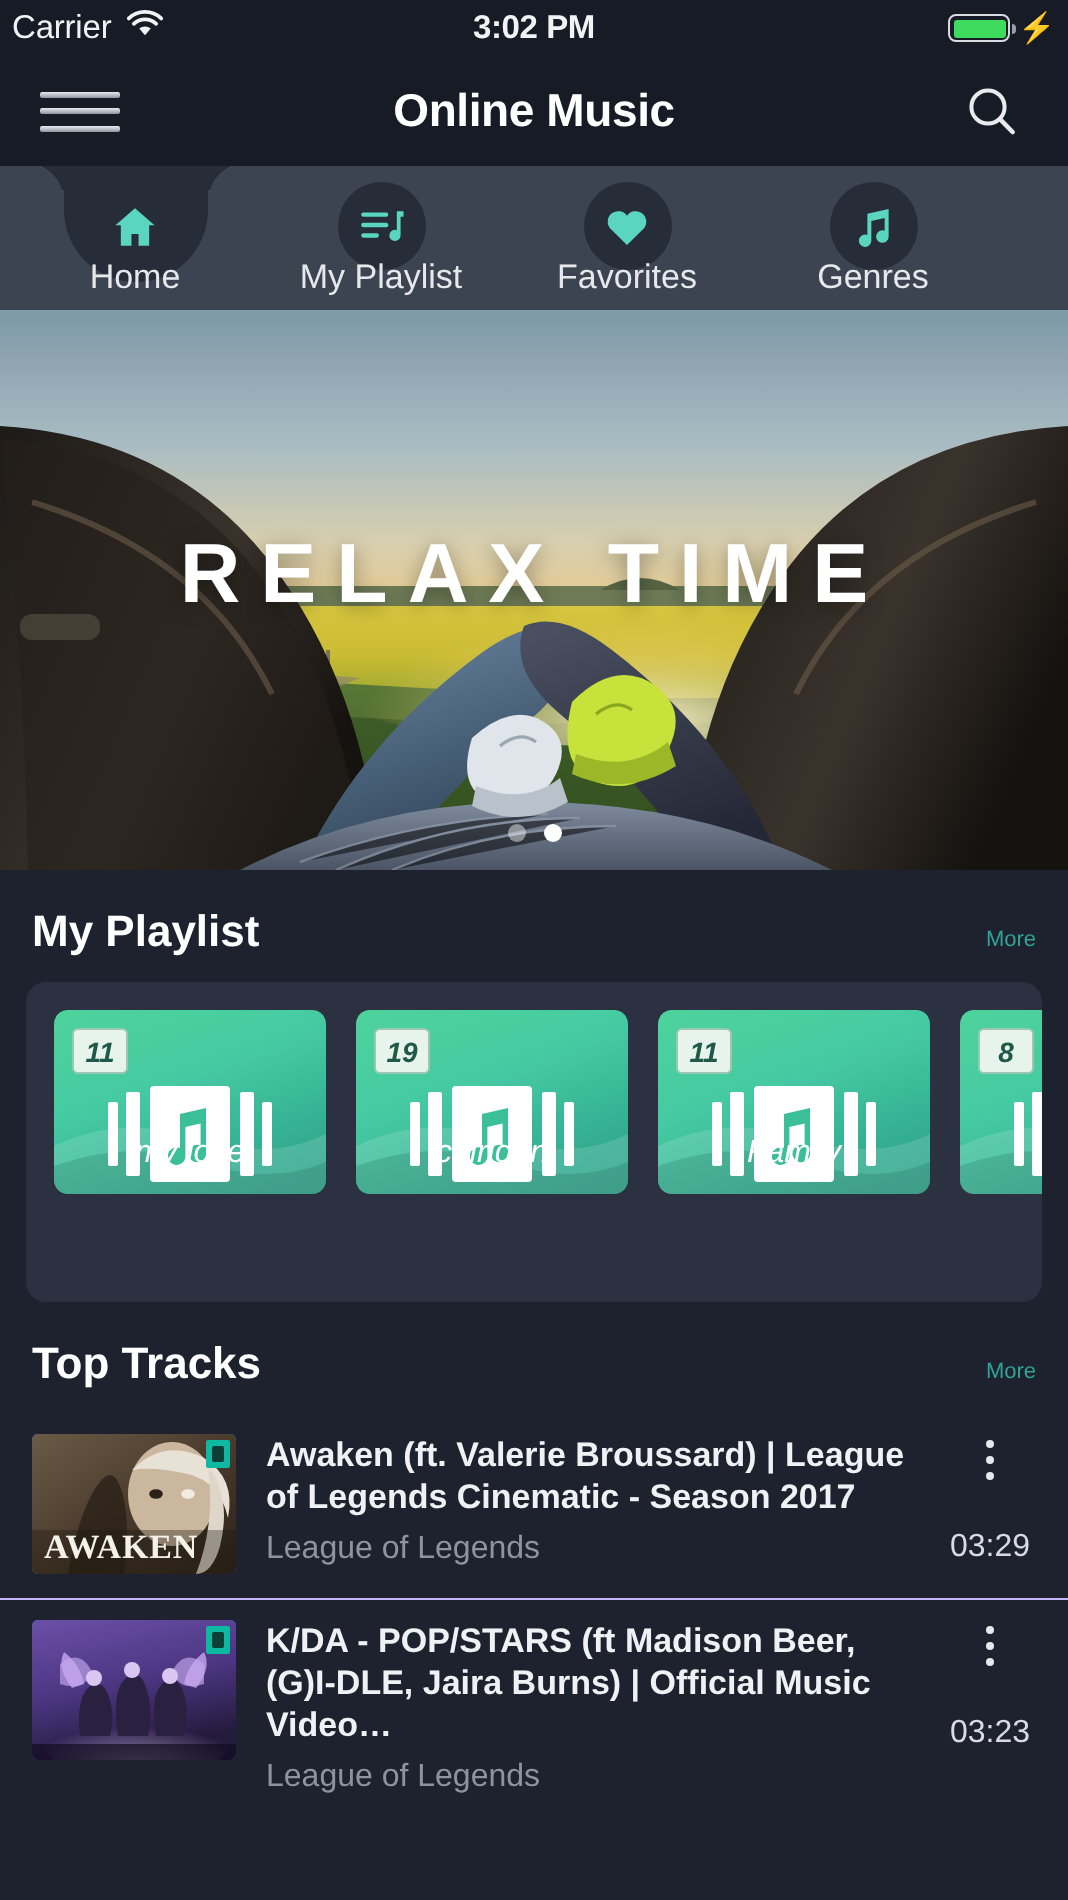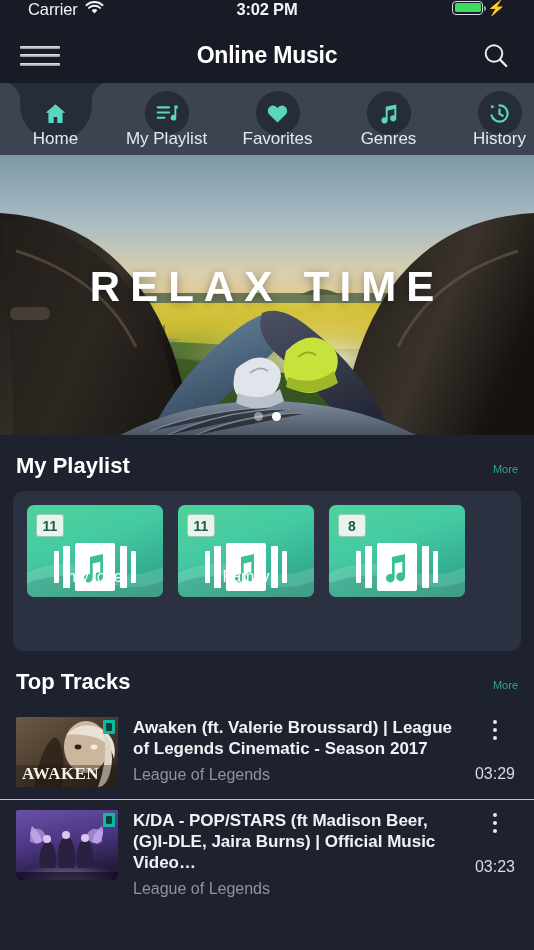--- a/index.html
+++ b/index.html
@@ -7,21 +7,21 @@
     width:534px; height:950px;
     background:#1d222e;
     font-family:"Liberation Sans", sans-serif;
     overflow:hidden;
   }
   .phone { position:relative; width:534px; height:950px; background:#1d222e; overflow:hidden; }
 
   
   .statusbar {
     height:28px; background:#161b26; color:#f2f3f5;
-    display:flex; align-items:flex-start; padding:0 28px;
+    display:flex; align-items:center; padding:0 6px;
     font-size:16px; position:relative;
   }
   .sb-left { display:flex; align-items:center; gap:7px; }
   .sb-carrier { font-size:16.5px; letter-spacing:-0.1px; }
   .sb-center {
     position:absolute; left:0; right:0; text-align:center;
     font-size:16.5px; font-weight:bold; letter-spacing:-0.2px; pointer-events:none;
   }
   .sb-right { margin-left:auto; display:flex; align-items:center; gap:4px; z-index:2; }
   .battery {
@@ -54,21 +54,21 @@
 
   
   .tabbar-wrap { height:72px; background:#161b26; position:relative; }
   .tabbar {
     height:72px; background:#3b4450; display:flex; align-items:flex-end;
     overflow:hidden; position:relative;
   }
   .tab {
     width:111px; flex:0 0 111px; height:72px; position:relative;
     display:flex; flex-direction:column; align-items:center; justify-content:flex-end;
-    padding-bottom:6px; cursor:pointer;
+    padding-bottom:6px; cursor:pointer;margin-left:12px;
   }
   .tab .circle {
     width:44px; height:44px; border-radius:50%; background:#262c38;
     display:flex; align-items:center; justify-content:center;
     position:absolute; top:8px; left:50%; transform:translateX(-50%); z-index:3;
   }
   .tab .tlabel {
     font-size:17px; color:#e6e8ec; position:relative; z-index:3; line-height:20px;
     white-space:nowrap;
   }
@@ -108,20 +108,21 @@
   
   .playlist-strip {
     margin:0 13px; background:#2b3140; border-radius:10px;
     padding:14px 0 14px 14px; overflow:hidden; height:160px;
   }
   .playlist-row { display:flex; gap:15px; }
   .pcard {
     flex:0 0 136px; width:136px; height:92px; border-radius:7px; position:relative;
     overflow:hidden; cursor:pointer;
     background:linear-gradient(160deg,#4ed39c 0%,#45c9a2 42%,#35b193 72%,#2e9f86 100%);
+    font-style:italic;
   }
   .pcard .wave { position:absolute; left:0; right:0; bottom:0; height:58px; }
   .pcard .badge {
     position:absolute; top:9px; left:9px; min-width:28px; height:23px;
     background:#e7f4ec; border:1px solid #9dc7b5; border-radius:3px;
     color:#20584a; font-size:14px; font-weight:bold;
     display:flex; align-items:center; justify-content:center; padding:0 5px; z-index:2;
   }
   .pcard .picon { position:absolute; top:38px; left:50%; transform:translateX(-50%); z-index:2; }
   .pcard .pname {
@@ -367,20 +368,38 @@
             <rect x="9" y="3" width="7" height="42" rx="1" fill="#fff"></rect>
             <rect x="21" y="0" width="40" height="48" rx="2" fill="#fff"></rect>
             <rect x="66" y="3" width="7" height="42" rx="1" fill="#fff"></rect>
             <rect x="77" y="8" width="5" height="32" rx="1" fill="#fff"></rect>
             <path d="M49 11 36 14v17a4.4 4.4 0 1 0 2.7 3.8V20.5l7.6-1.7v10.9a4.4 4.4 0 1 0 2.7 3.8Z" fill="#3bbf98"></path>
           </svg>
         </span>
         <span class="pname">my love</span>
       </div>
 
+      <div class="pcard">
+        <svg class="wave" viewBox="0 0 136 58" preserveAspectRatio="none">
+          <path d="M0 34 q34 -16 70 -4 q38 12 66 -2 V58 H0 Z" fill="#ffffff" opacity="0.14"></path>
+          <path d="M0 44 q40 -14 74 -2 q34 12 62 0 V58 H0 Z" fill="#0d5f4b" opacity="0.20"></path>
+        </svg>
+        <span class="badge">19</span>
+        <span class="picon">
+          <svg width="82" height="48" viewBox="0 0 82 48">
+            <rect x="0" y="8" width="5" height="32" rx="1" fill="#fff"></rect>
+            <rect x="9" y="3" width="7" height="42" rx="1" fill="#fff"></rect>
+            <rect x="21" y="0" width="40" height="48" rx="2" fill="#fff"></rect>
+            <rect x="66" y="3" width="7" height="42" rx="1" fill="#fff"></rect>
+            <rect x="77" y="8" width="5" height="32" rx="1" fill="#fff"></rect>
+            <path d="M49 11 36 14v17a4.4 4.4 0 1 0 2.7 3.8V20.5l7.6-1.7v10.9a4.4 4.4 0 1 0 2.7 3.8Z" fill="#3bbf98"></path>
+          </svg>
+        </span>
+        <span class="pname">chirlden</span>
+      </div>
 
       <div class="pcard">
         <svg class="wave" viewBox="0 0 136 58" preserveAspectRatio="none">
           <path d="M0 34 q34 -16 70 -4 q38 12 66 -2 V58 H0 Z" fill="#ffffff" opacity="0.14"></path>
           <path d="M0 44 q40 -14 74 -2 q34 12 62 0 V58 H0 Z" fill="#0d5f4b" opacity="0.20"></path>
         </svg>
         <span class="badge">11</span>
         <span class="picon">
           <svg width="82" height="48" viewBox="0 0 82 48">
             <rect x="0" y="8" width="5" height="32" rx="1" fill="#fff"></rect>

